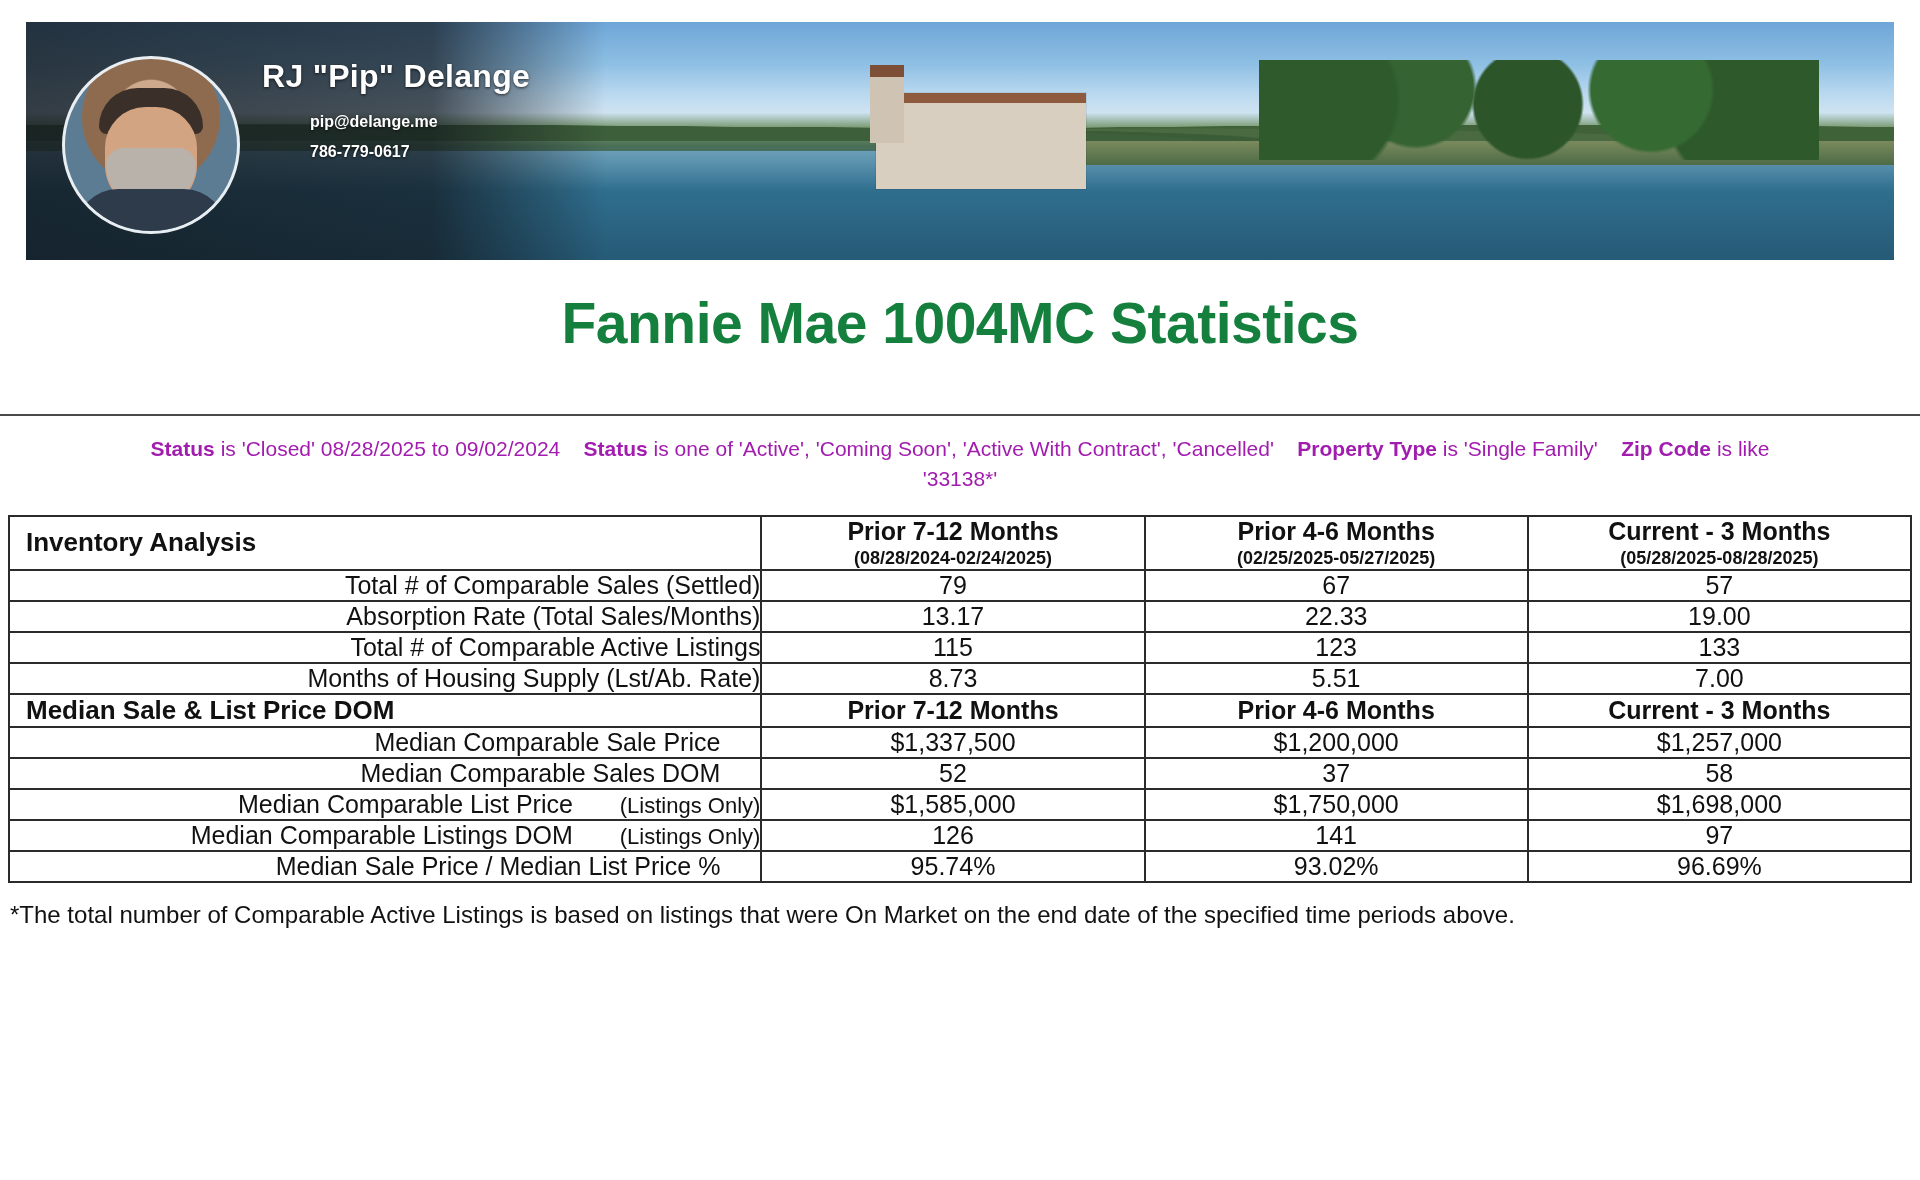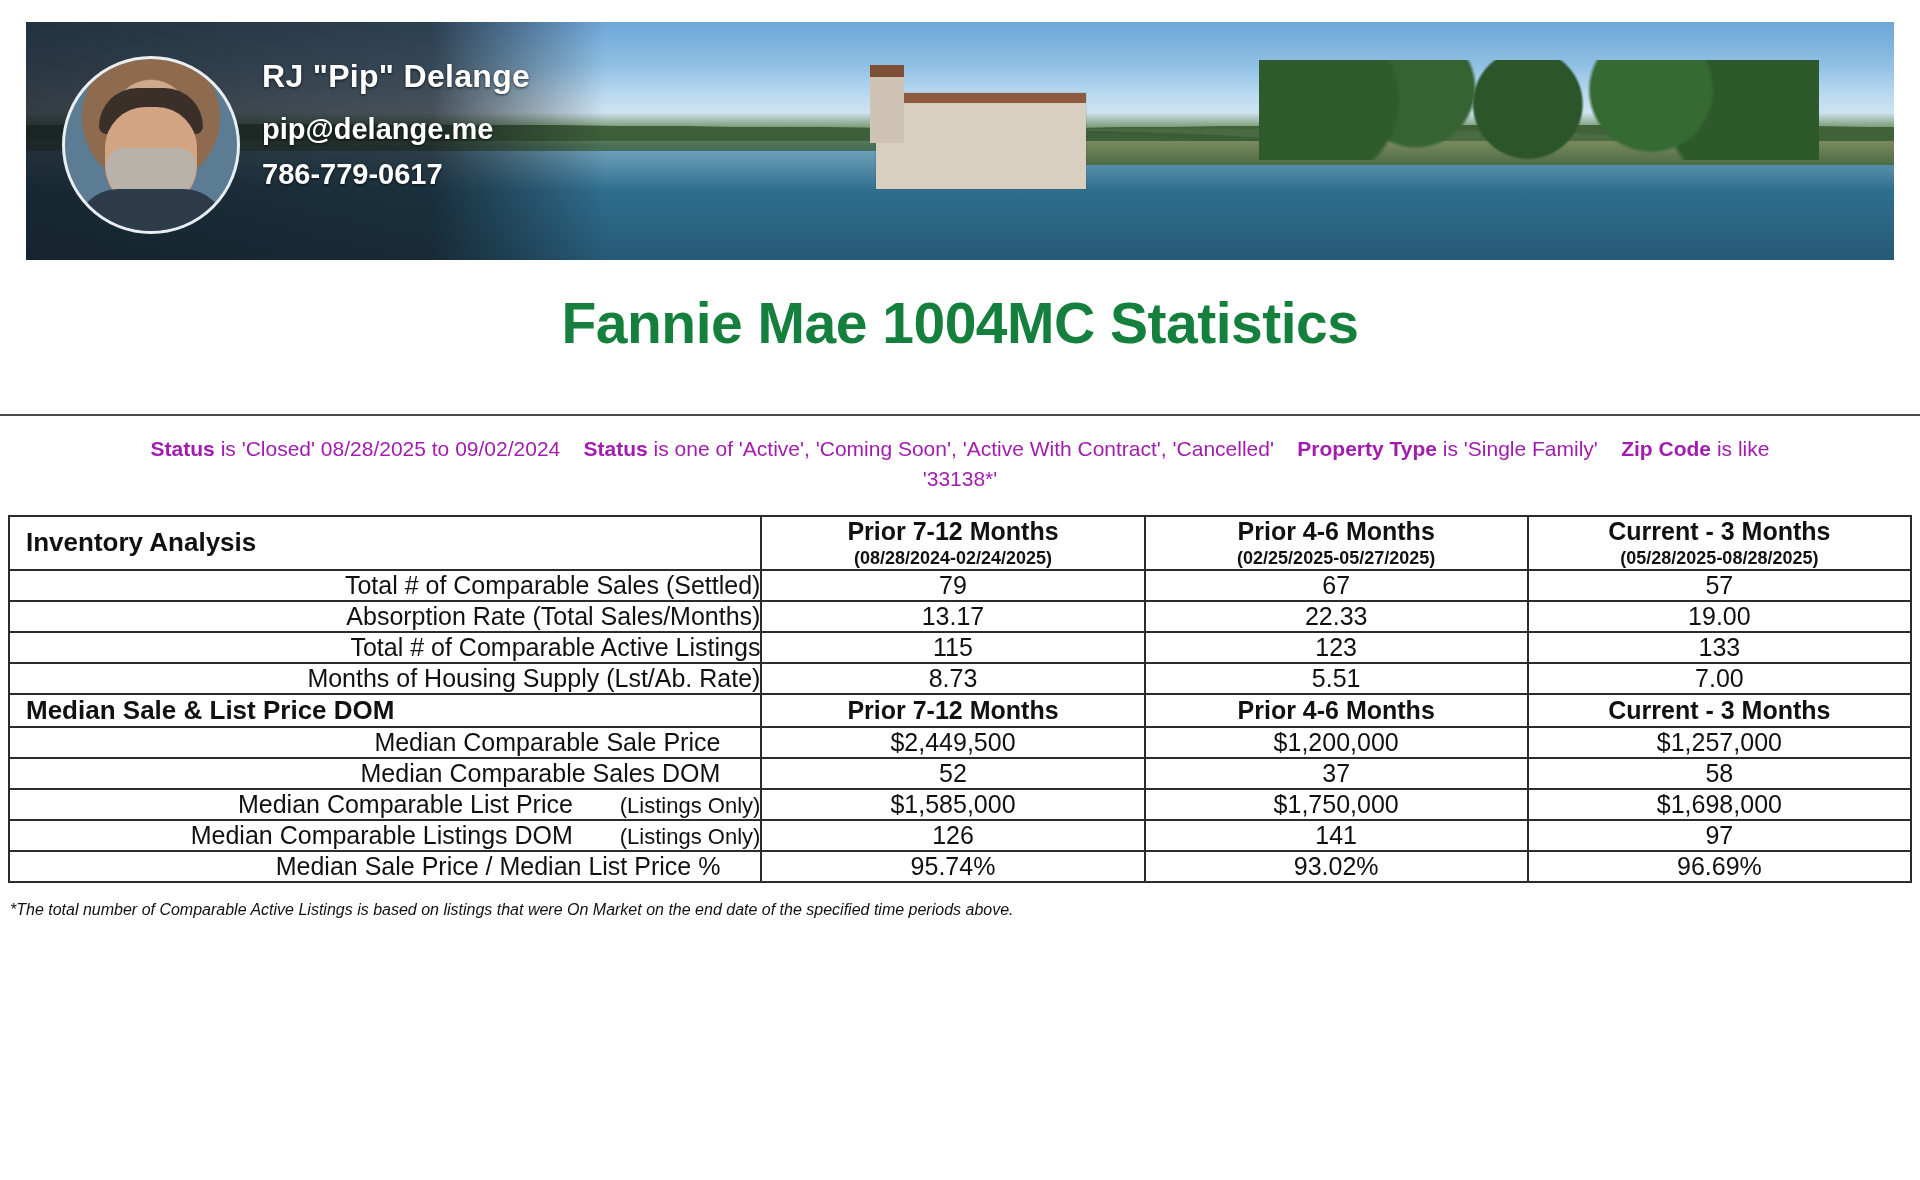--- a/index.html
+++ b/index.html
@@ -164,24 +164,25 @@
     color: #ffffff;
   }
   .badge-name {
     font-size: 32px;
     font-weight: bold;
     letter-spacing: .3px;
     text-shadow: 0 1px 3px rgba(0,0,0,.7);
     margin-bottom: 18px;
   }
   .badge-email, .badge-phone {
-    font-size: 29px;
+    font-size: 16px;
     font-weight: bold;
     text-shadow: 0 1px 3px rgba(0,0,0,.7);
     margin-bottom: 12px;
+    margin-left: 48px;
   }
 
   
   .doc-title {
     text-align: center;
     font-size: 57px;
     font-weight: bold;
     color: #15803d;
     margin: 30px 0 0 0;
     letter-spacing: -0.5px;
@@ -247,22 +248,21 @@
     margin-left: 40px;
   }
   .col-label { width: 752px; }
   .col-v { width: 383px; }
 
   .sec-divider td {
     border-top: 3px solid #2b2b2b;
   }
 
   .footnote {
-    font-size: 16px;
-    font-style: italic;
+    font-size: 24px;
     margin: 16px 10px 0 10px;
     line-height: 1.35;
     color: #111;
   }
 </style>
 </head>
 <body>
 
 <div class="page">
 
@@ -359,21 +359,21 @@
 
       <tr class="sec-head sec-divider">
         <td class="left">Median Sale &amp; List Price DOM</td>
         <td>Prior 7-12 Months</td>
         <td>Prior 4-6 Months</td>
         <td>Current - 3 Months</td>
       </tr>
 
       <tr class="row">
         <td class="left"><span>Median Comparable Sale Price</span><span class="sm"></span></td>
-        <td>$2,449,500</td>
+        <td>$1,337,500</td>
         <td>$1,200,000</td>
         <td>$1,257,000</td>
       </tr>
       <tr class="row">
         <td class="left"><span>Median Comparable Sales DOM</span><span class="sm"></span></td>
         <td>52</td>
         <td>37</td>
         <td>58</td>
       </tr>
       <tr class="row">

